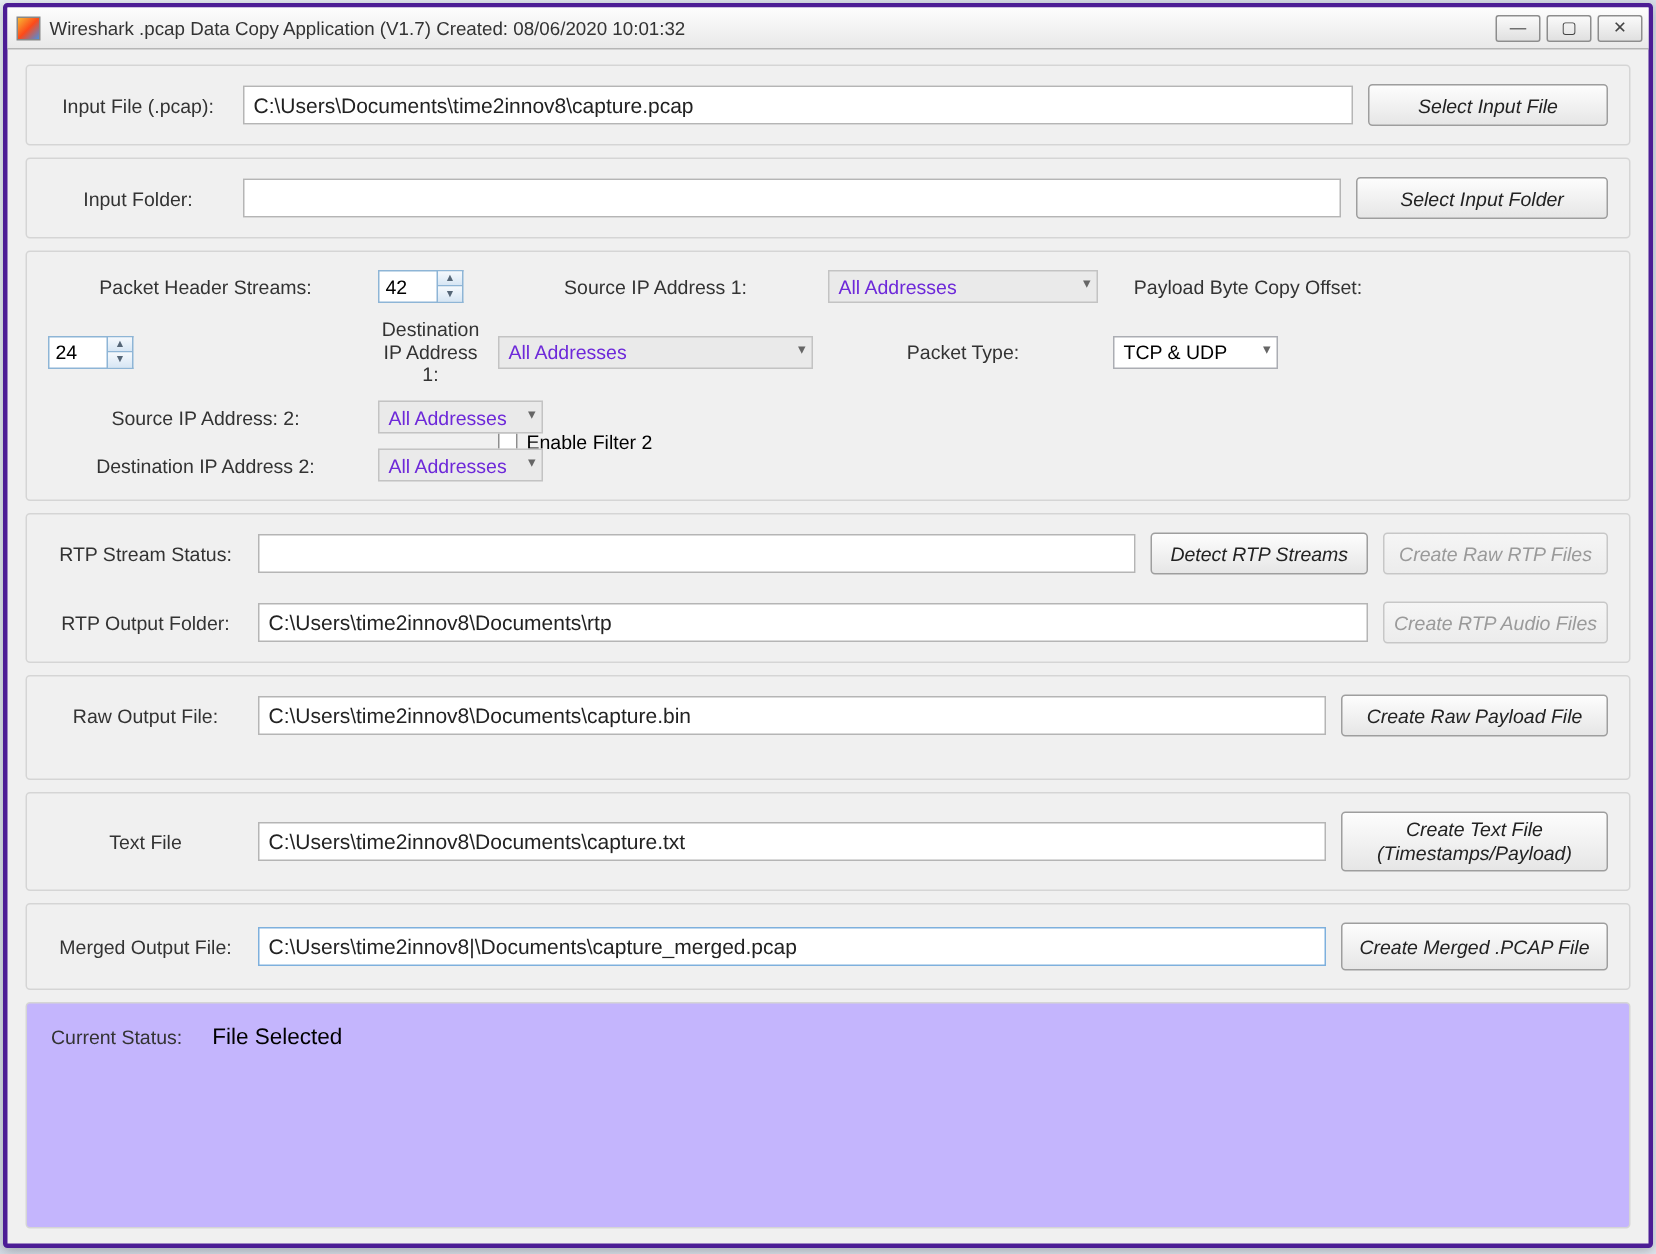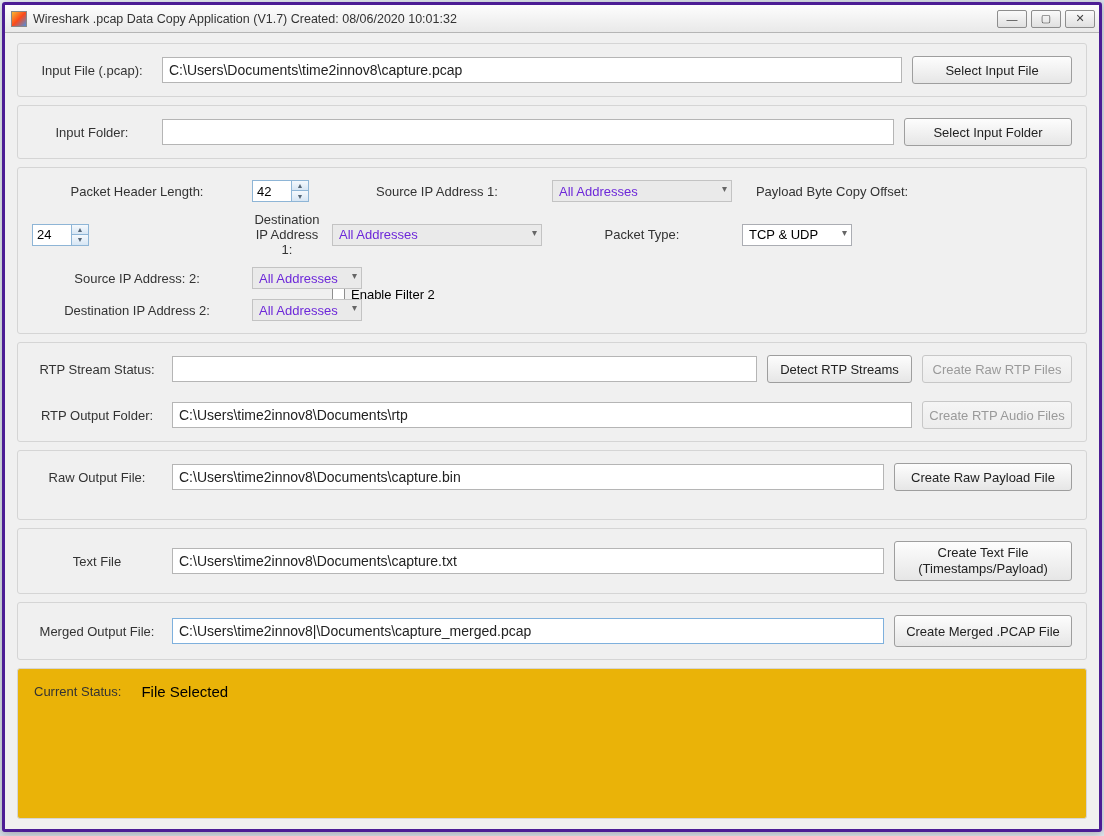--- a/index.html
+++ b/index.html
@@ -72,20 +72,21 @@
     height:28px;
     border:1px solid #9e9e9e;
     background:linear-gradient(#fdfdfd,#e6e6e6);
     border-radius:3px;
     font-size:13px;
     color:#222;
     padding:0 10px;
     cursor:pointer;
     display:flex; align-items:center; justify-content:center;
     white-space:nowrap;
+    font-style:italic;
   }
   .btn.disabled {
     color:#9a9a9a;
     border-color:#c7c7c7;
     background:linear-gradient(#f5f5f5,#ececec);
   }
   .btn.tall { height:40px; flex-direction:column; line-height:1.2; }
   .btn.tall2 { height:40px; }
   .spin {
     display:inline-flex;
@@ -100,21 +101,21 @@
     height:22px; border:1px solid #abadb3; background:#fff; font-size:13px; padding:0 18px 0 6px;
     display:inline-flex; align-items:center; position:relative; min-width:110px;
   }
   .combo::after{
     content:"▾"; position:absolute; right:4px; top:2px; font-size:10px; color:#666;
   }
   .combo.grey{ background:#eaeaea; color:#6d28d9; border-color:#c3c3c3;}
   .chk { display:inline-flex; align-items:center; gap:6px; font-size:13px; }
   .chk-box{ width:13px;height:13px;border:1px solid #8e8e8e;background:#fff;}
   .status-panel{
-    border:1px solid #d5d5d5; border-radius:3px; background:#eab308;
+    border:1px solid #d5d5d5; border-radius:3px; background:#c4b5fd;
     padding:14px 16px; flex:1;
   }
   .grid-config{
     display:grid;
     grid-template-columns: 210px 70px 210px 180px 180px;
     row-gap:10px; column-gap:10px; align-items:center;
   }
 </style>
 </head>
 <body>
@@ -144,21 +145,21 @@
       <div class="row">
         <div class="lbl" style="width:120px">Input Folder:</div>
         <input class="txt" style="flex: 1 1 0%;" value="">
         <div class="btn" style="width:168px">Select Input Folder</div>
       </div>
     </div>
 
     <div class="panel">
       <div class="grid-config">
 
-        <div class="lbl">Packet Header Length:</div>
+        <div class="lbl">Packet Header Streams:</div>
         <div class="spin">
           <input value="42" style="">
           <div class="spin-btns">
               <div>▲</div>
               <div>▼</div>
             </div>
         </div>
         <div class="lbl">Source IP Address 1:</div>
         <div class="combo grey">All Addresses</div>
 

